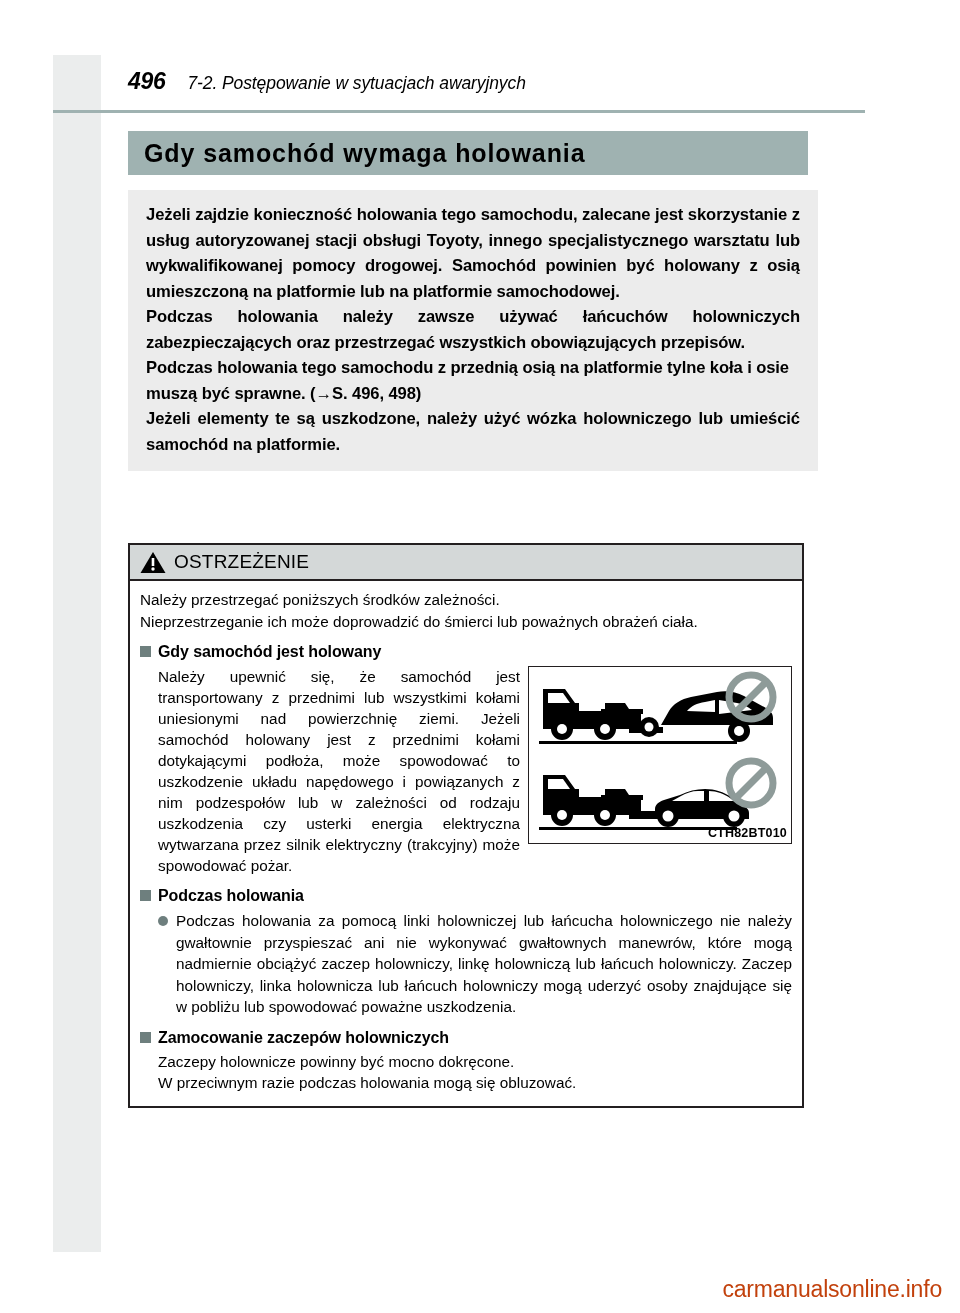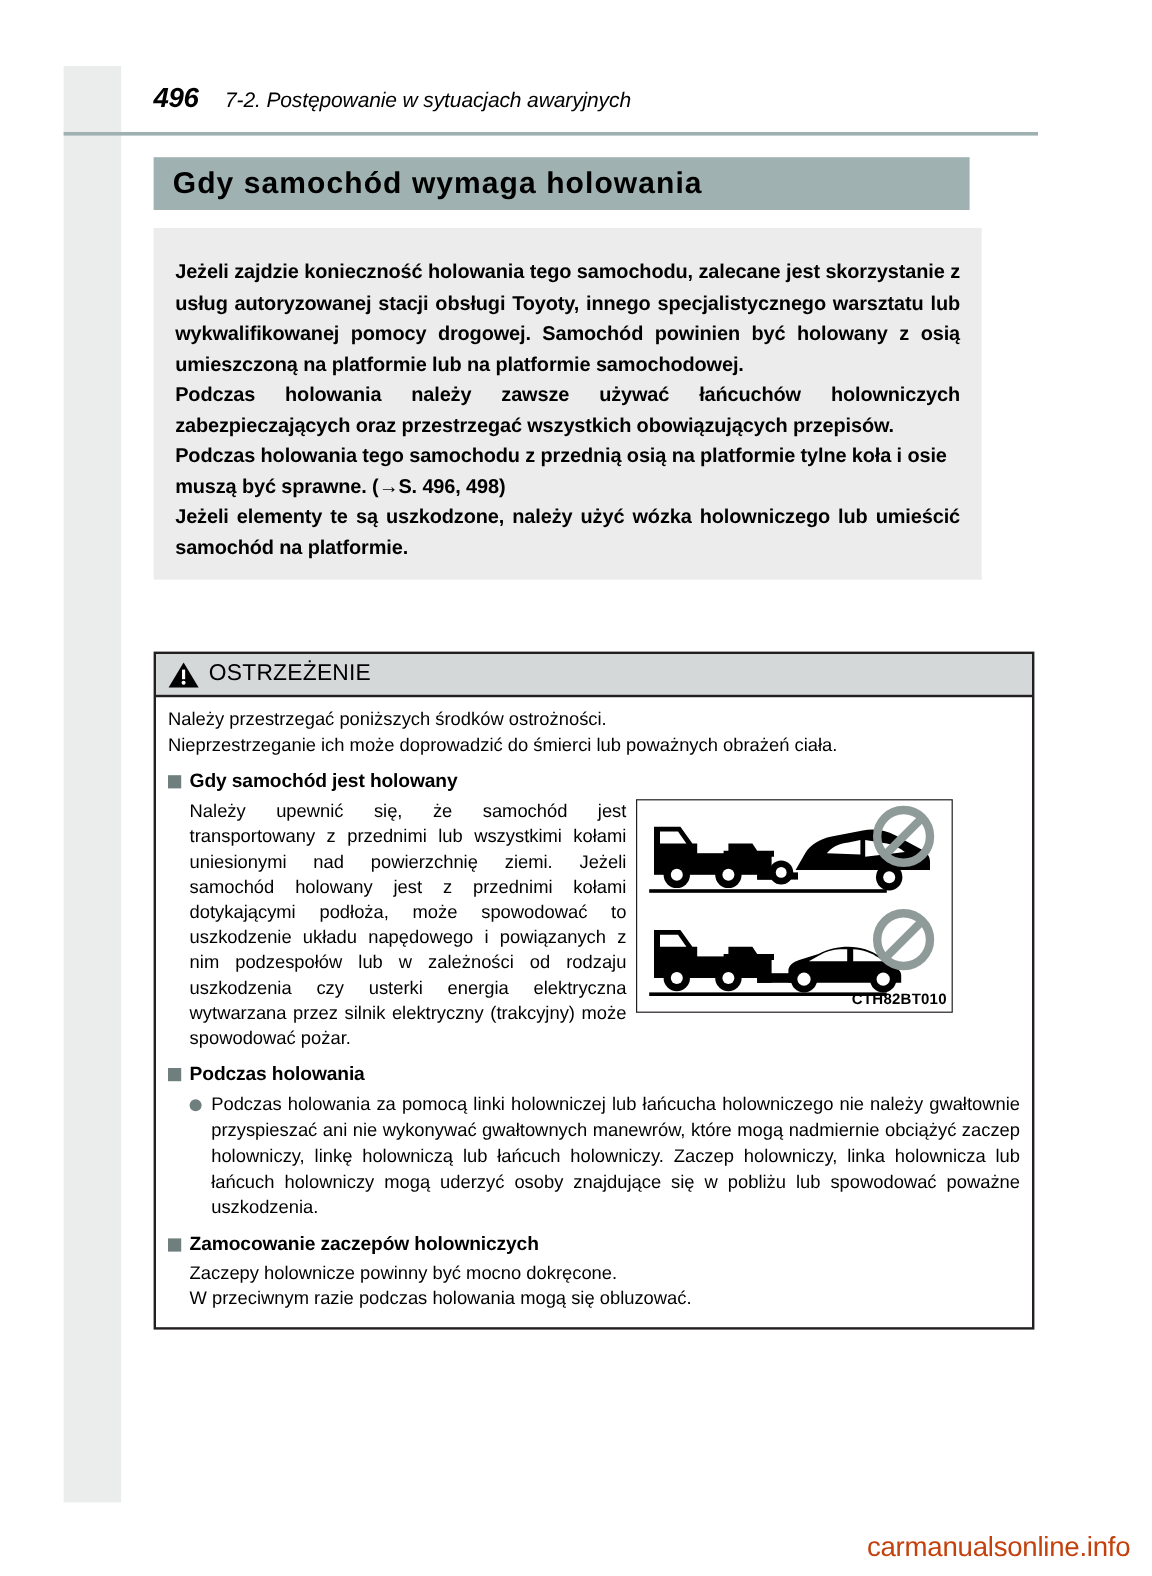--- a/index.html
+++ b/index.html
@@ -81,42 +81,42 @@
     margin-left: 16px;
   }
 
   
   .intro {
     position: absolute;
     left: 0px;
     top: 190px;
     width: 690px;
     background: #ececec;
-    padding: 24px 18px 14px 18px;
+    padding: 12px 18px 14px 18px;
     box-sizing: border-box;
   }
   .intro p {
     margin: 0;
     font-size: 16.6px;
     font-weight: bold;
     line-height: 25.5px;
     text-align: justify;
     letter-spacing: -0.1px;
   }
   .intro p.last-line,
   .intro p.nojust {
     text-align: left;
   }
 
   
   .warn-box {
     position: absolute;
     left: 0px;
     top: 543px;
-    width: 734px;
+    width: 676px;
     border: 2px solid #231f20;
     box-sizing: border-box;
     background: #fff;
   }
   .warn-head {
     background: #d4d8d8;
     border-bottom: 2px solid #231f20;
     height: 34px;
     display: flex;
     align-items: center;
@@ -283,21 +283,21 @@
       <svg class="tri" viewBox="0 0 26 23">
         <polygon points="13,1 25.5,22 0.5,22" fill="#000"></polygon>
         <rect x="11.7" y="7" width="2.6" height="8" fill="#fff"></rect>
         <circle cx="13" cy="18" r="1.7" fill="#fff"></circle>
       </svg>
       <div class="lbl">OSTRZEŻENIE</div>
     </div>
 
     <div class="warn-body">
 
-      <p class="lead">Należy przestrzegać poniższych środków ostrożności.</p>
+      <p class="lead">Należy przestrzegać poniższych środków zależności.</p>
       <p class="lead j">Nieprzestrzeganie ich może doprowadzić do śmierci lub poważnych obrażeń ciała.</p>
 
       <div class="sq-head">
         <span class="sq-mark"></span>
         <span class="txt">Gdy samochód jest holowany</span>
       </div>
 
       <div class="twocol">
         <div class="col-text">
           <p>Należy upewnić się, że samochód jest transportowany z przednimi lub wszystkimi kołami uniesionymi nad powierzchnię ziemi. Jeżeli samochód holowany jest z przednimi kołami dotykającymi podłoża, może spowodować to uszkodzenie układu napędowego i powiązanych z nim podzespołów lub w zależności od rodzaju uszkodzenia czy usterki energia elektryczna wytwarzana przez silnik elektryczny (trakcyjny) może spowodować pożar.</p>

